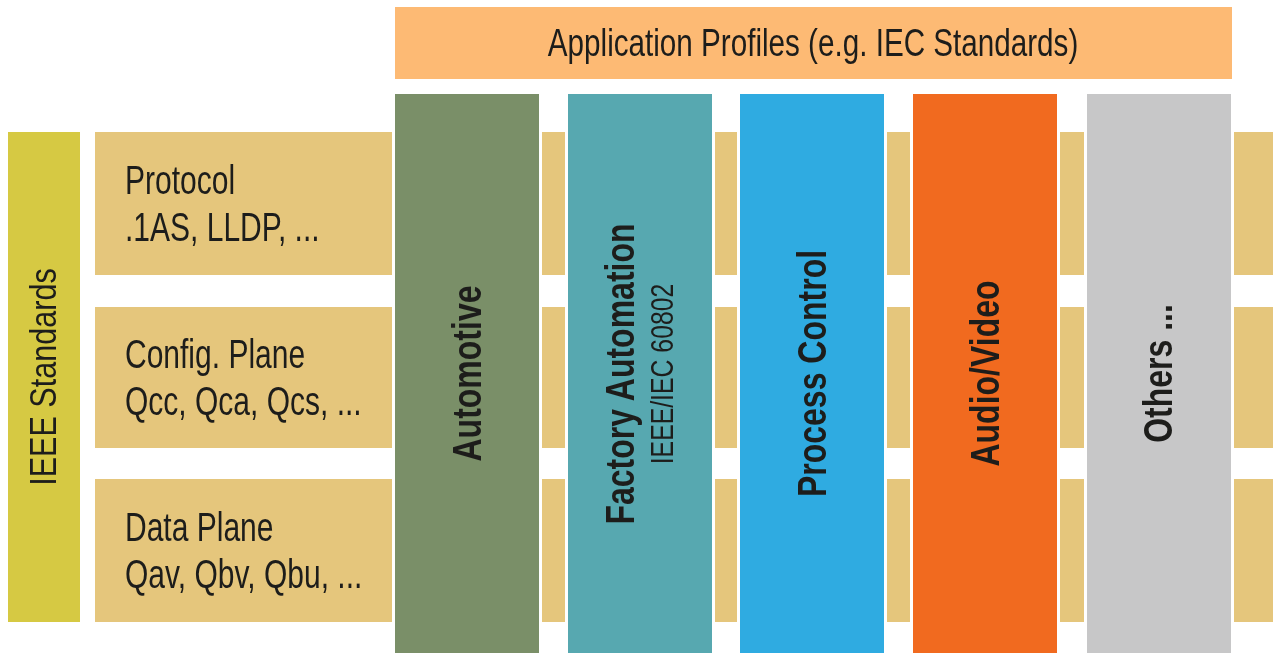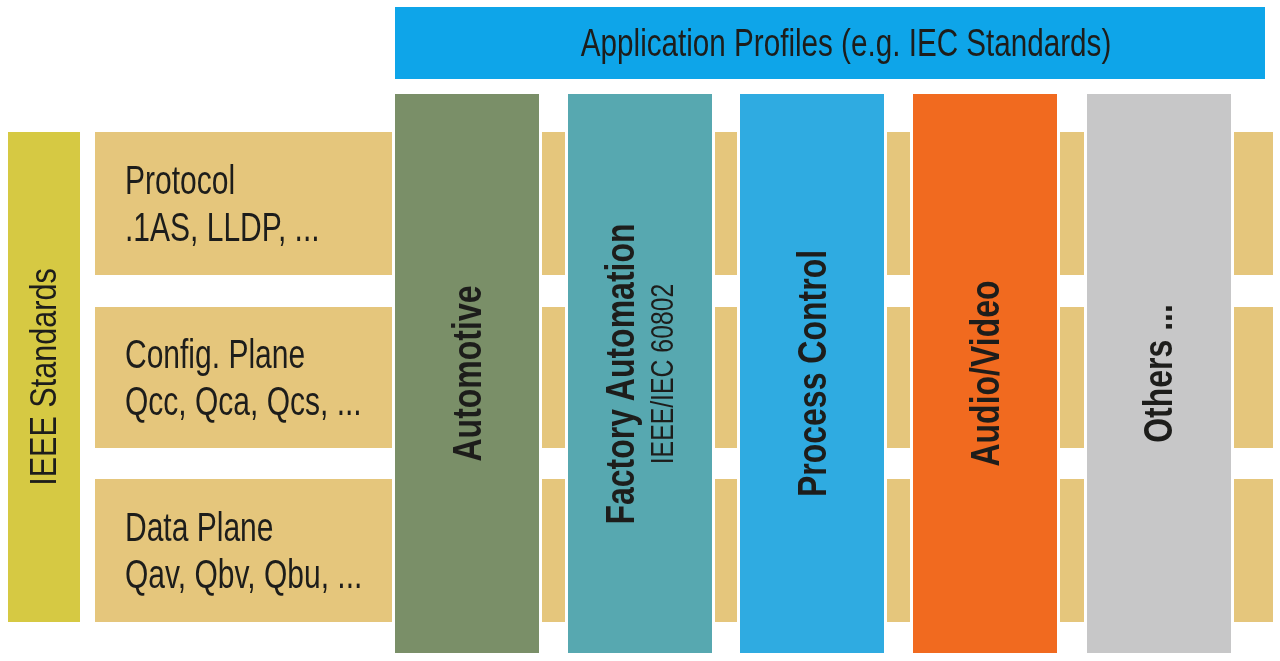--- a/index.html
+++ b/index.html
@@ -114,21 +114,21 @@
     font-weight: 400;
     line-height: 40px;
     white-space: nowrap;
   }
 </style>
 </head>
 <body>
 
 <div class="canvas">
 
-  <div class="header" style="background-color: #0ea5e9; padding-left: 33px;">
+  <div class="header" style="background-color: #fdba74;">
     <span class="htext">Application Profiles (e.g. IEC Standards)</span>
   </div>
 
   <div class="sidebar" style="background-color: rgb(214, 201, 67);">
     <span class="vtext">IEEE Standards</span>
   </div>
 
   <div class="row row-0" style="background-color: rgb(229, 198, 124);">
     <div class="row-text">
       <div class="row-title">Protocol</div>

